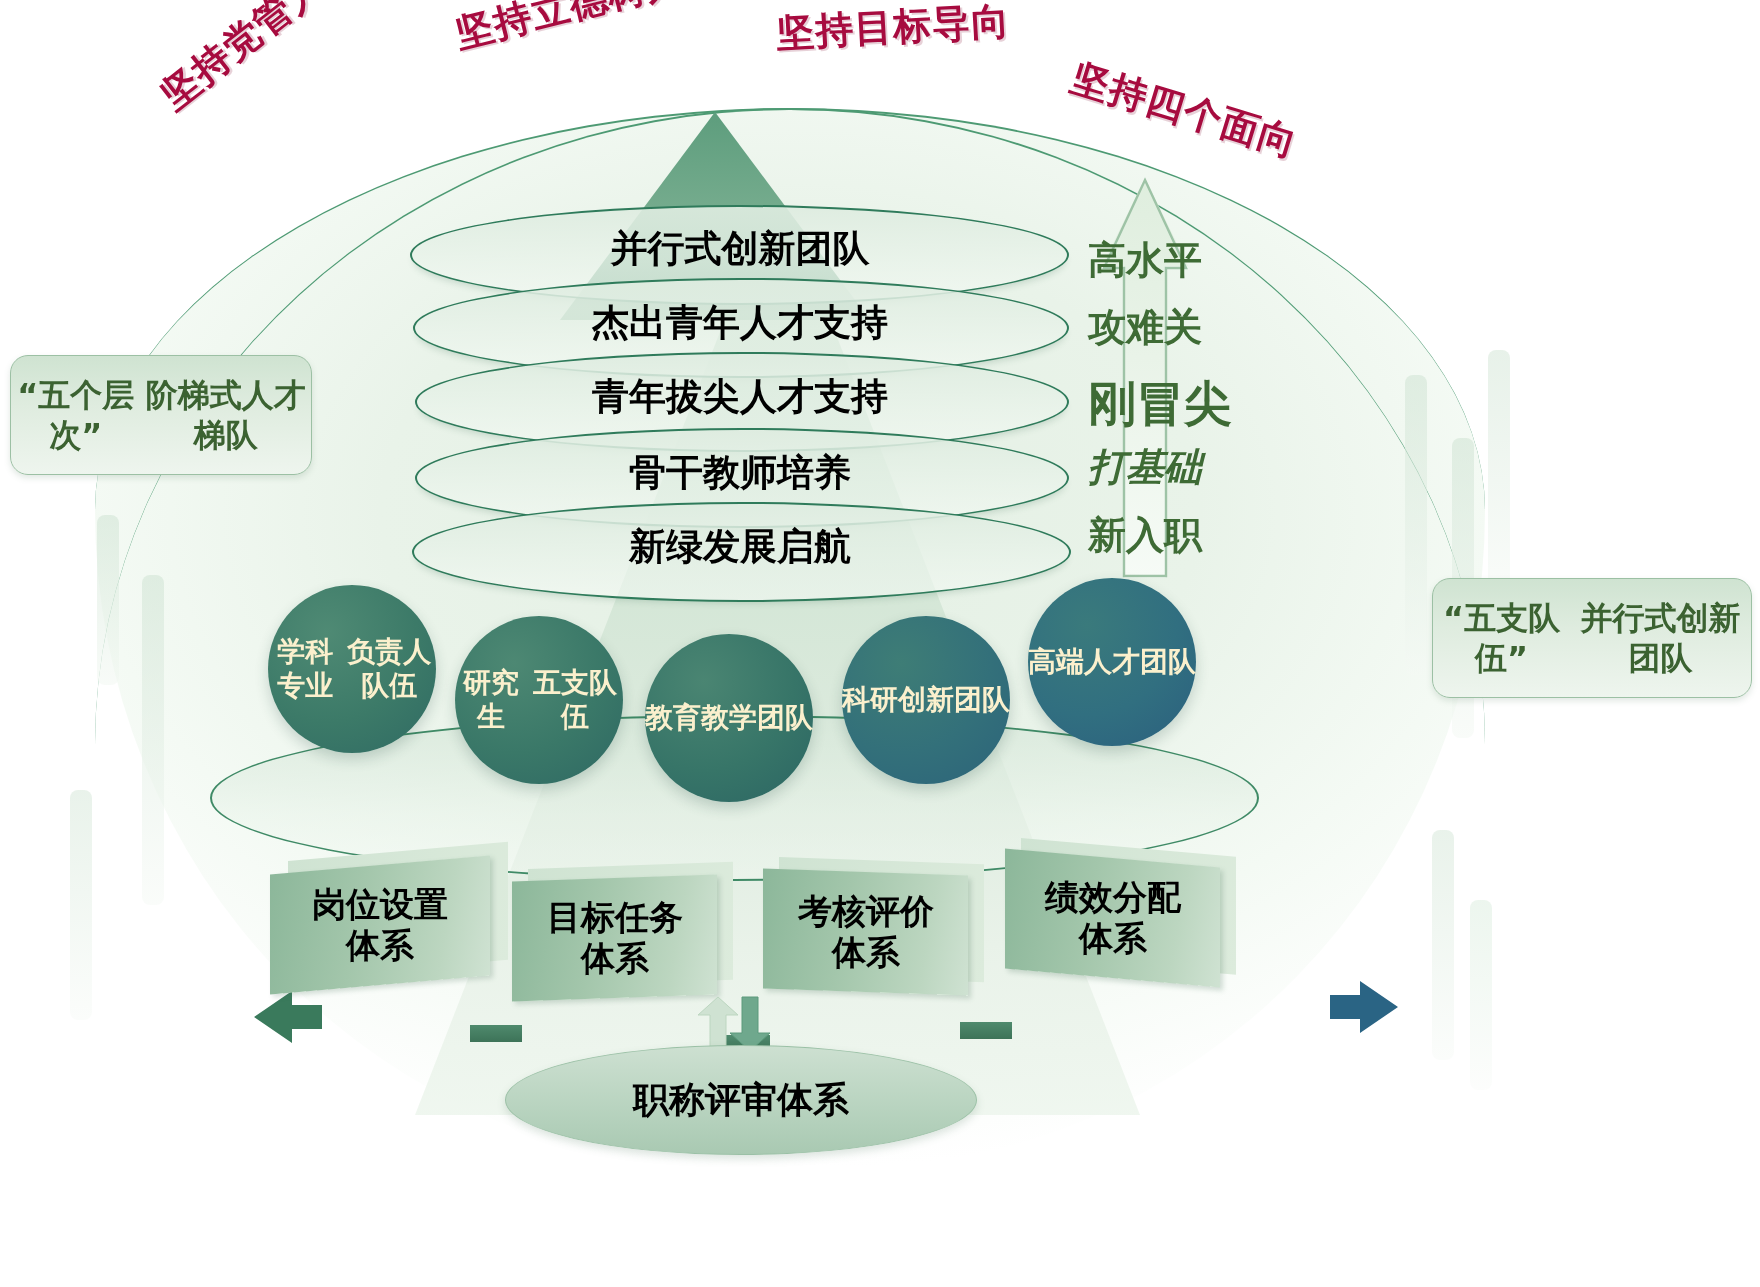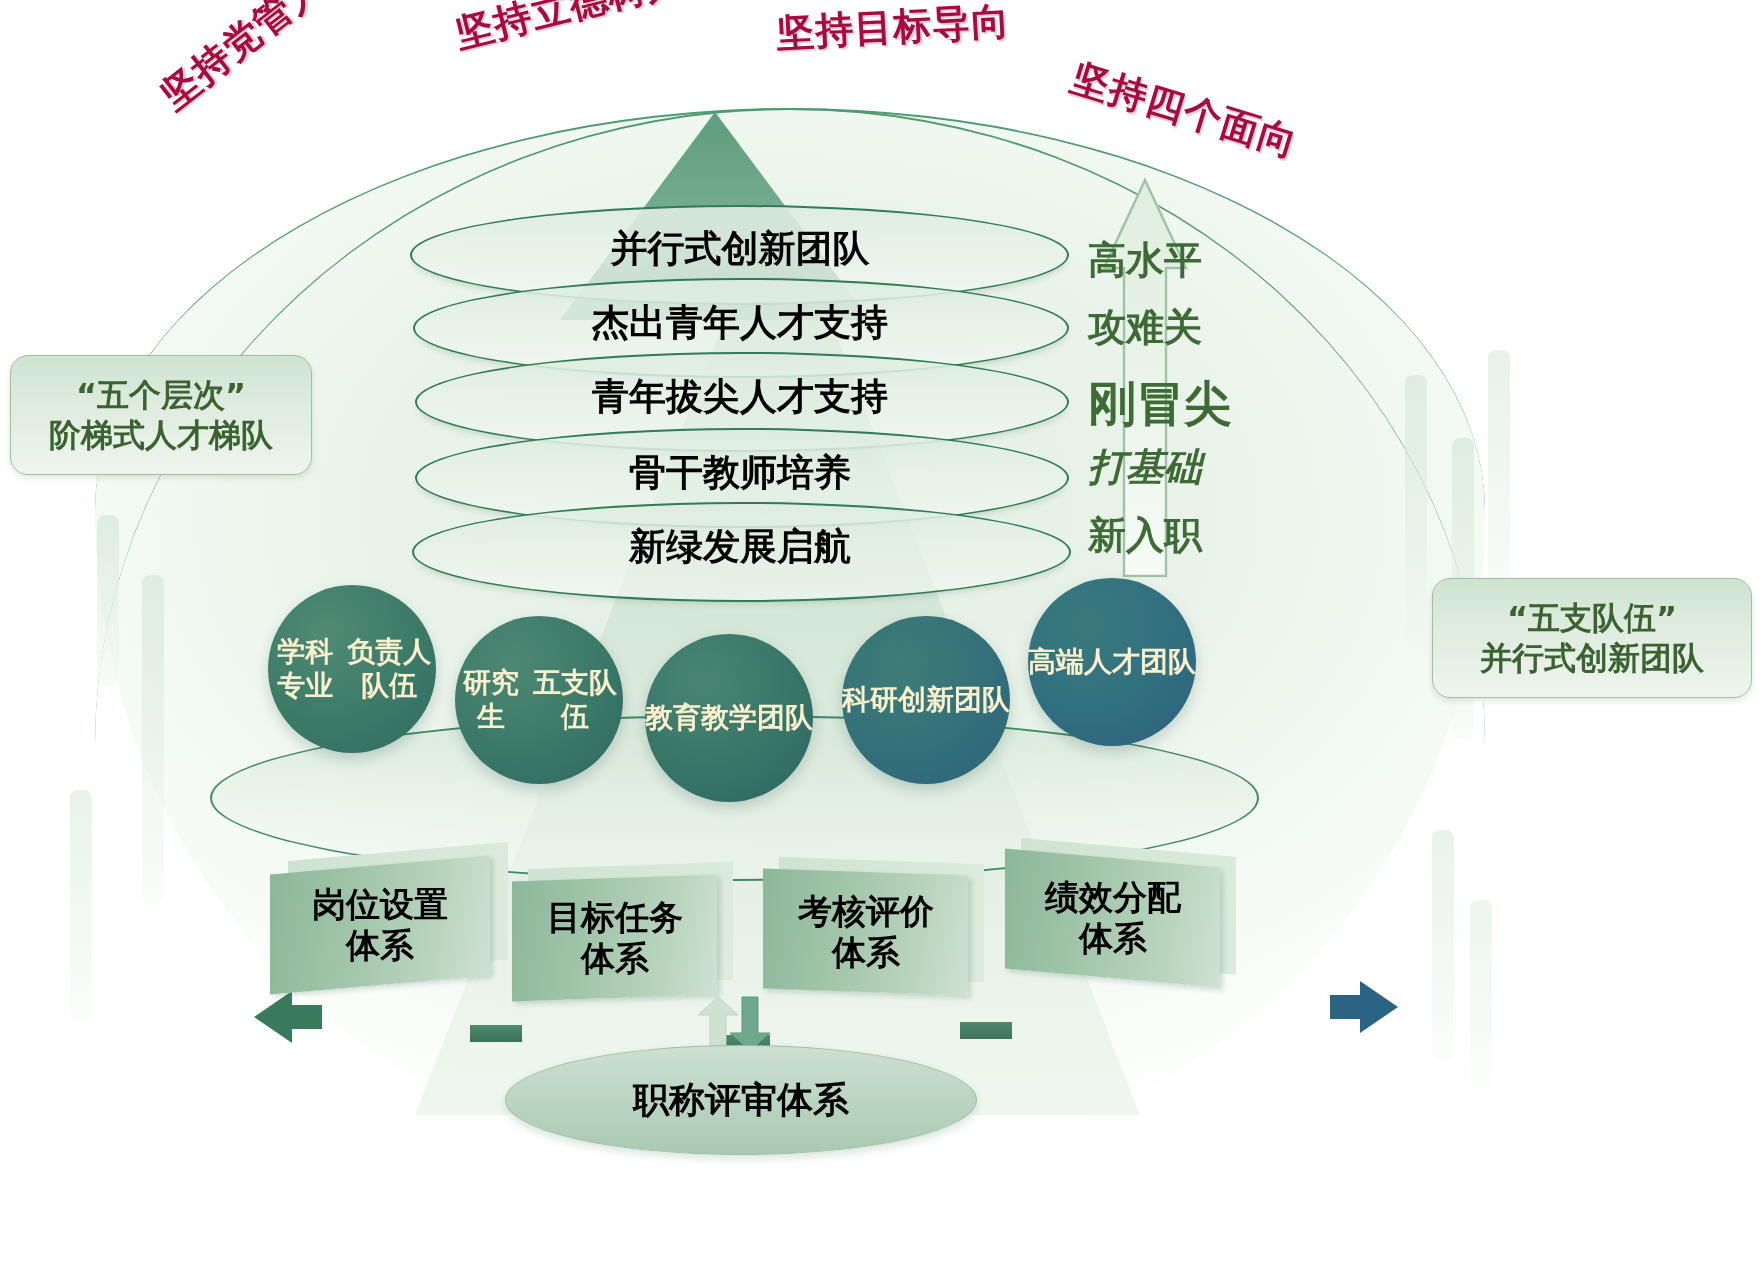--- a/index.html
+++ b/index.html
@@ -91,21 +91,21 @@
   }
 
   
   .callout{
     position:absolute;
     border-radius:18px;
     border:1.6px solid #9cc0a4;
     background:linear-gradient(180deg,#cfe3d1 0%,#dfecdf 42%,#eef5ee 100%);
     color:#3b6231;
     font-weight:bold;
-    display:flex;flex-direction:column;
+    display:flex;flex-direction:row;
     align-items:center;justify-content:center;
     text-align:center;
     box-shadow:0 3px 6px rgba(90,130,100,.18);
     line-height:1.25;
   }
 
   
   .tcircle{
     position:absolute;
     border-radius:50%;

